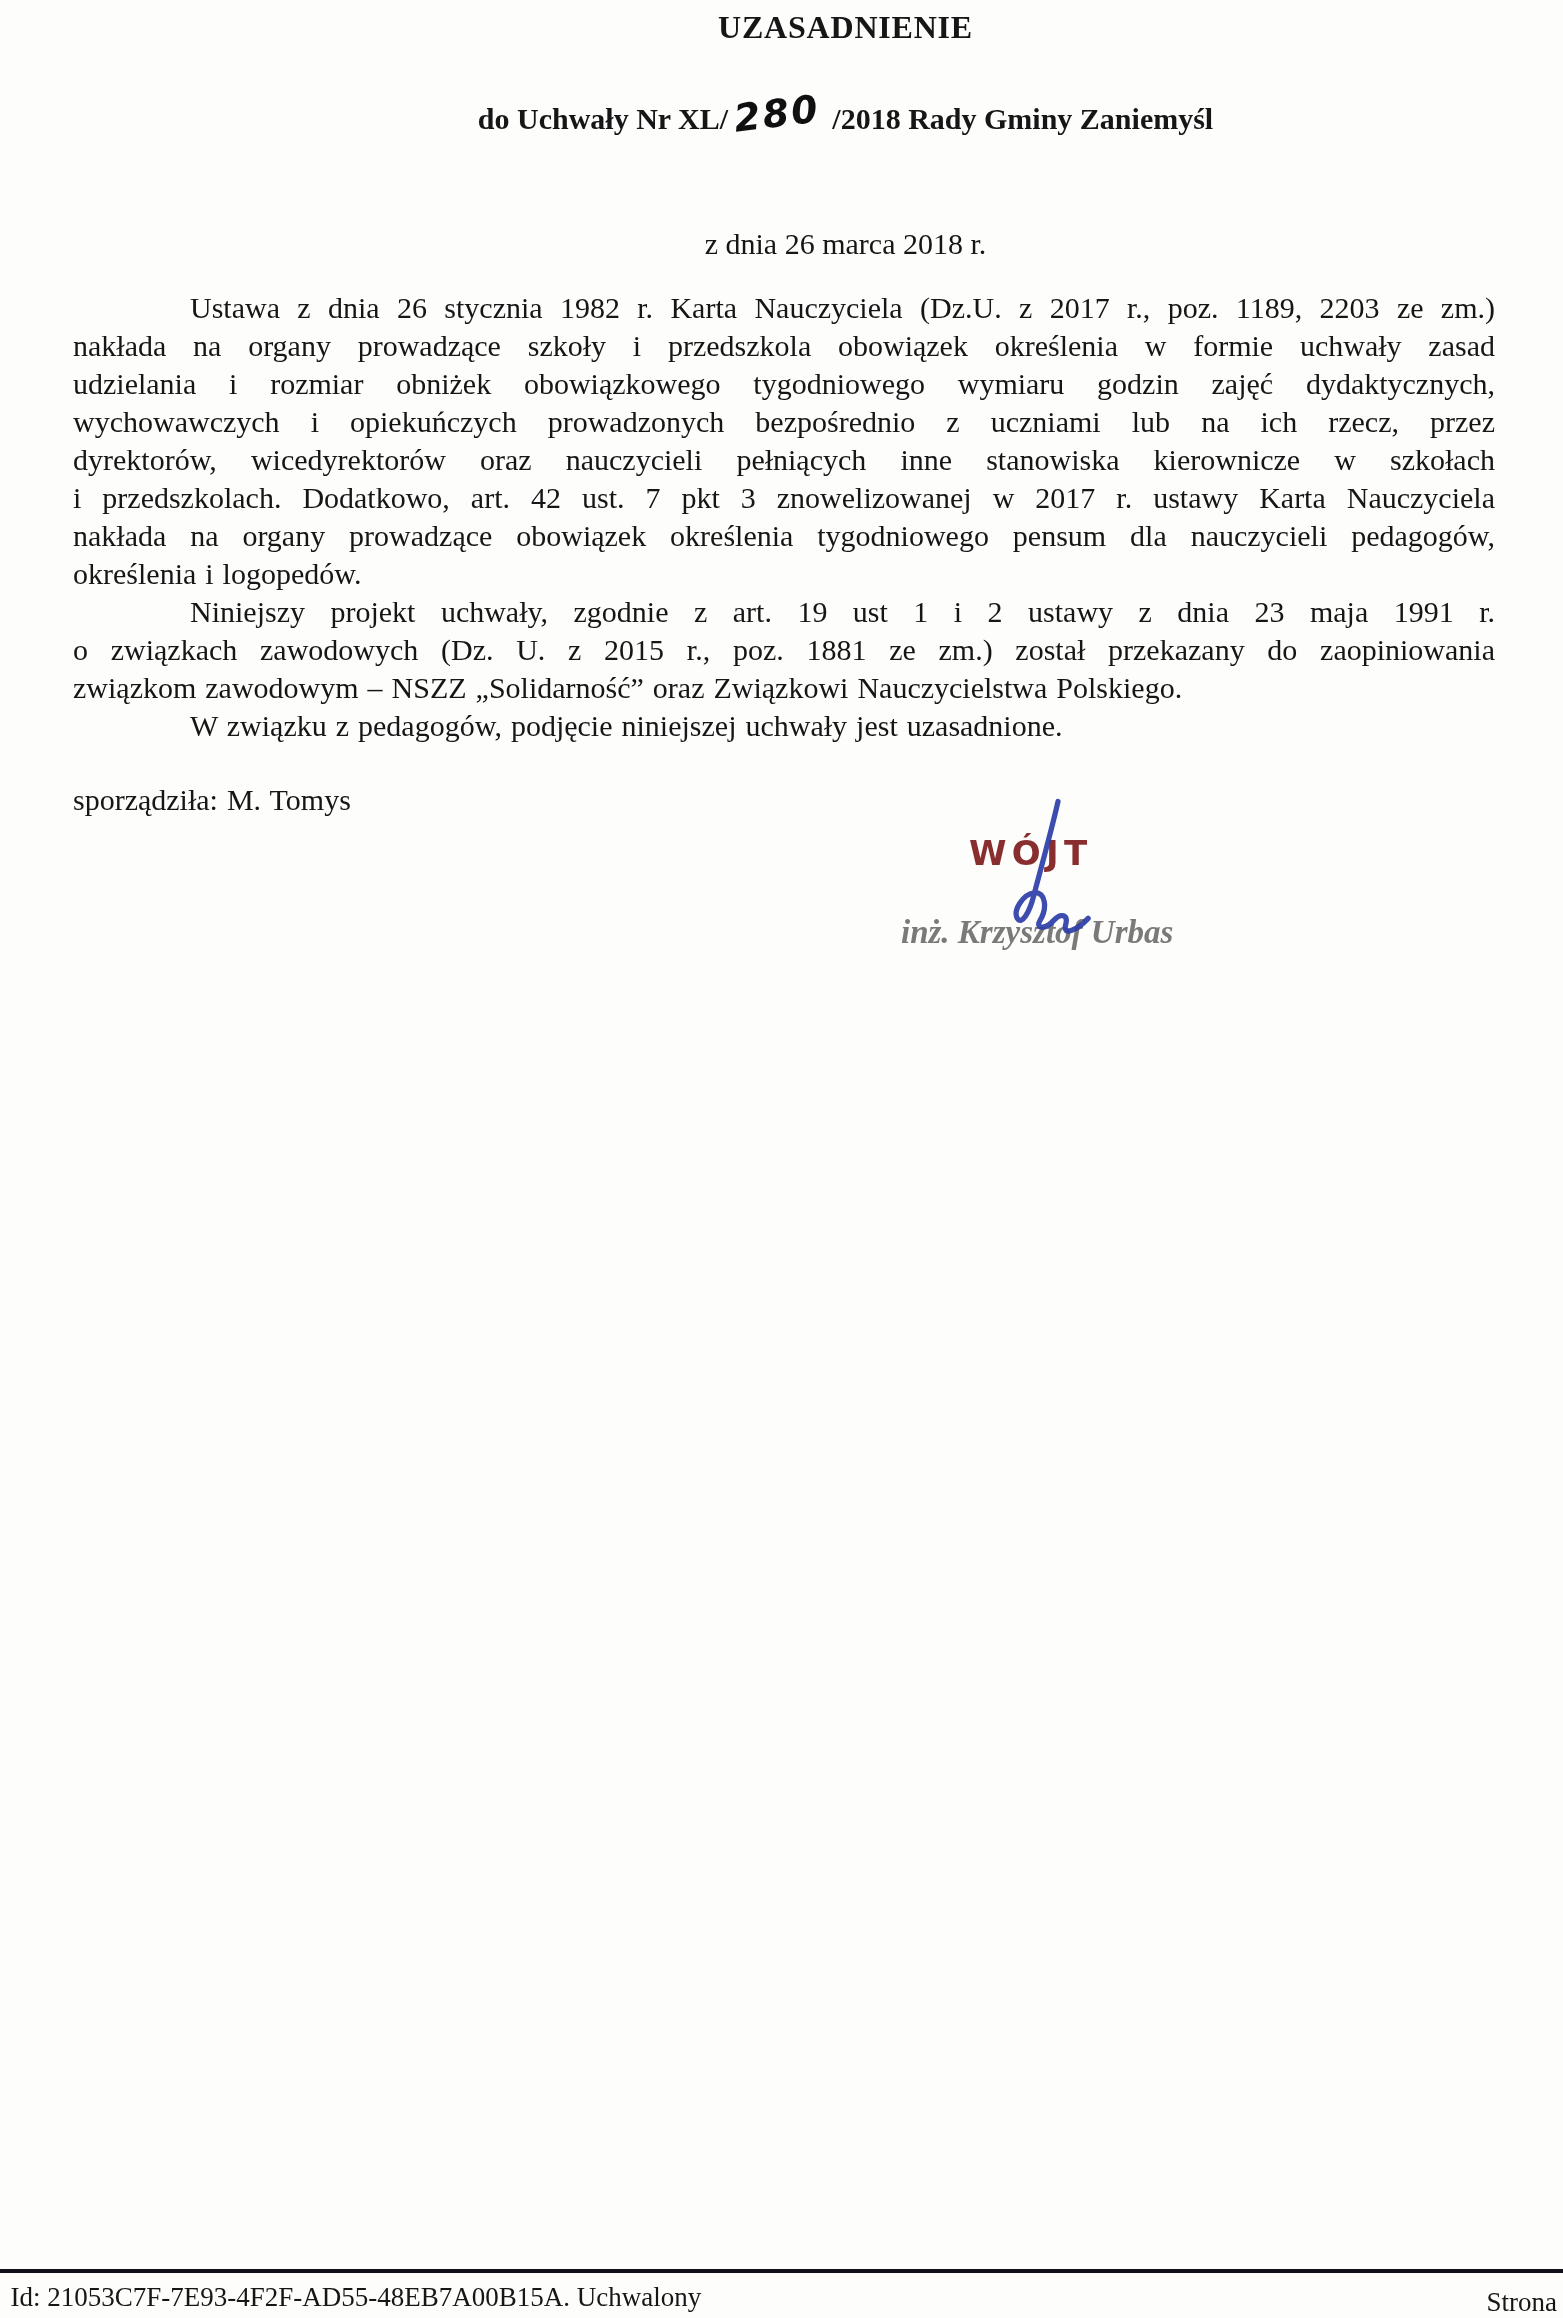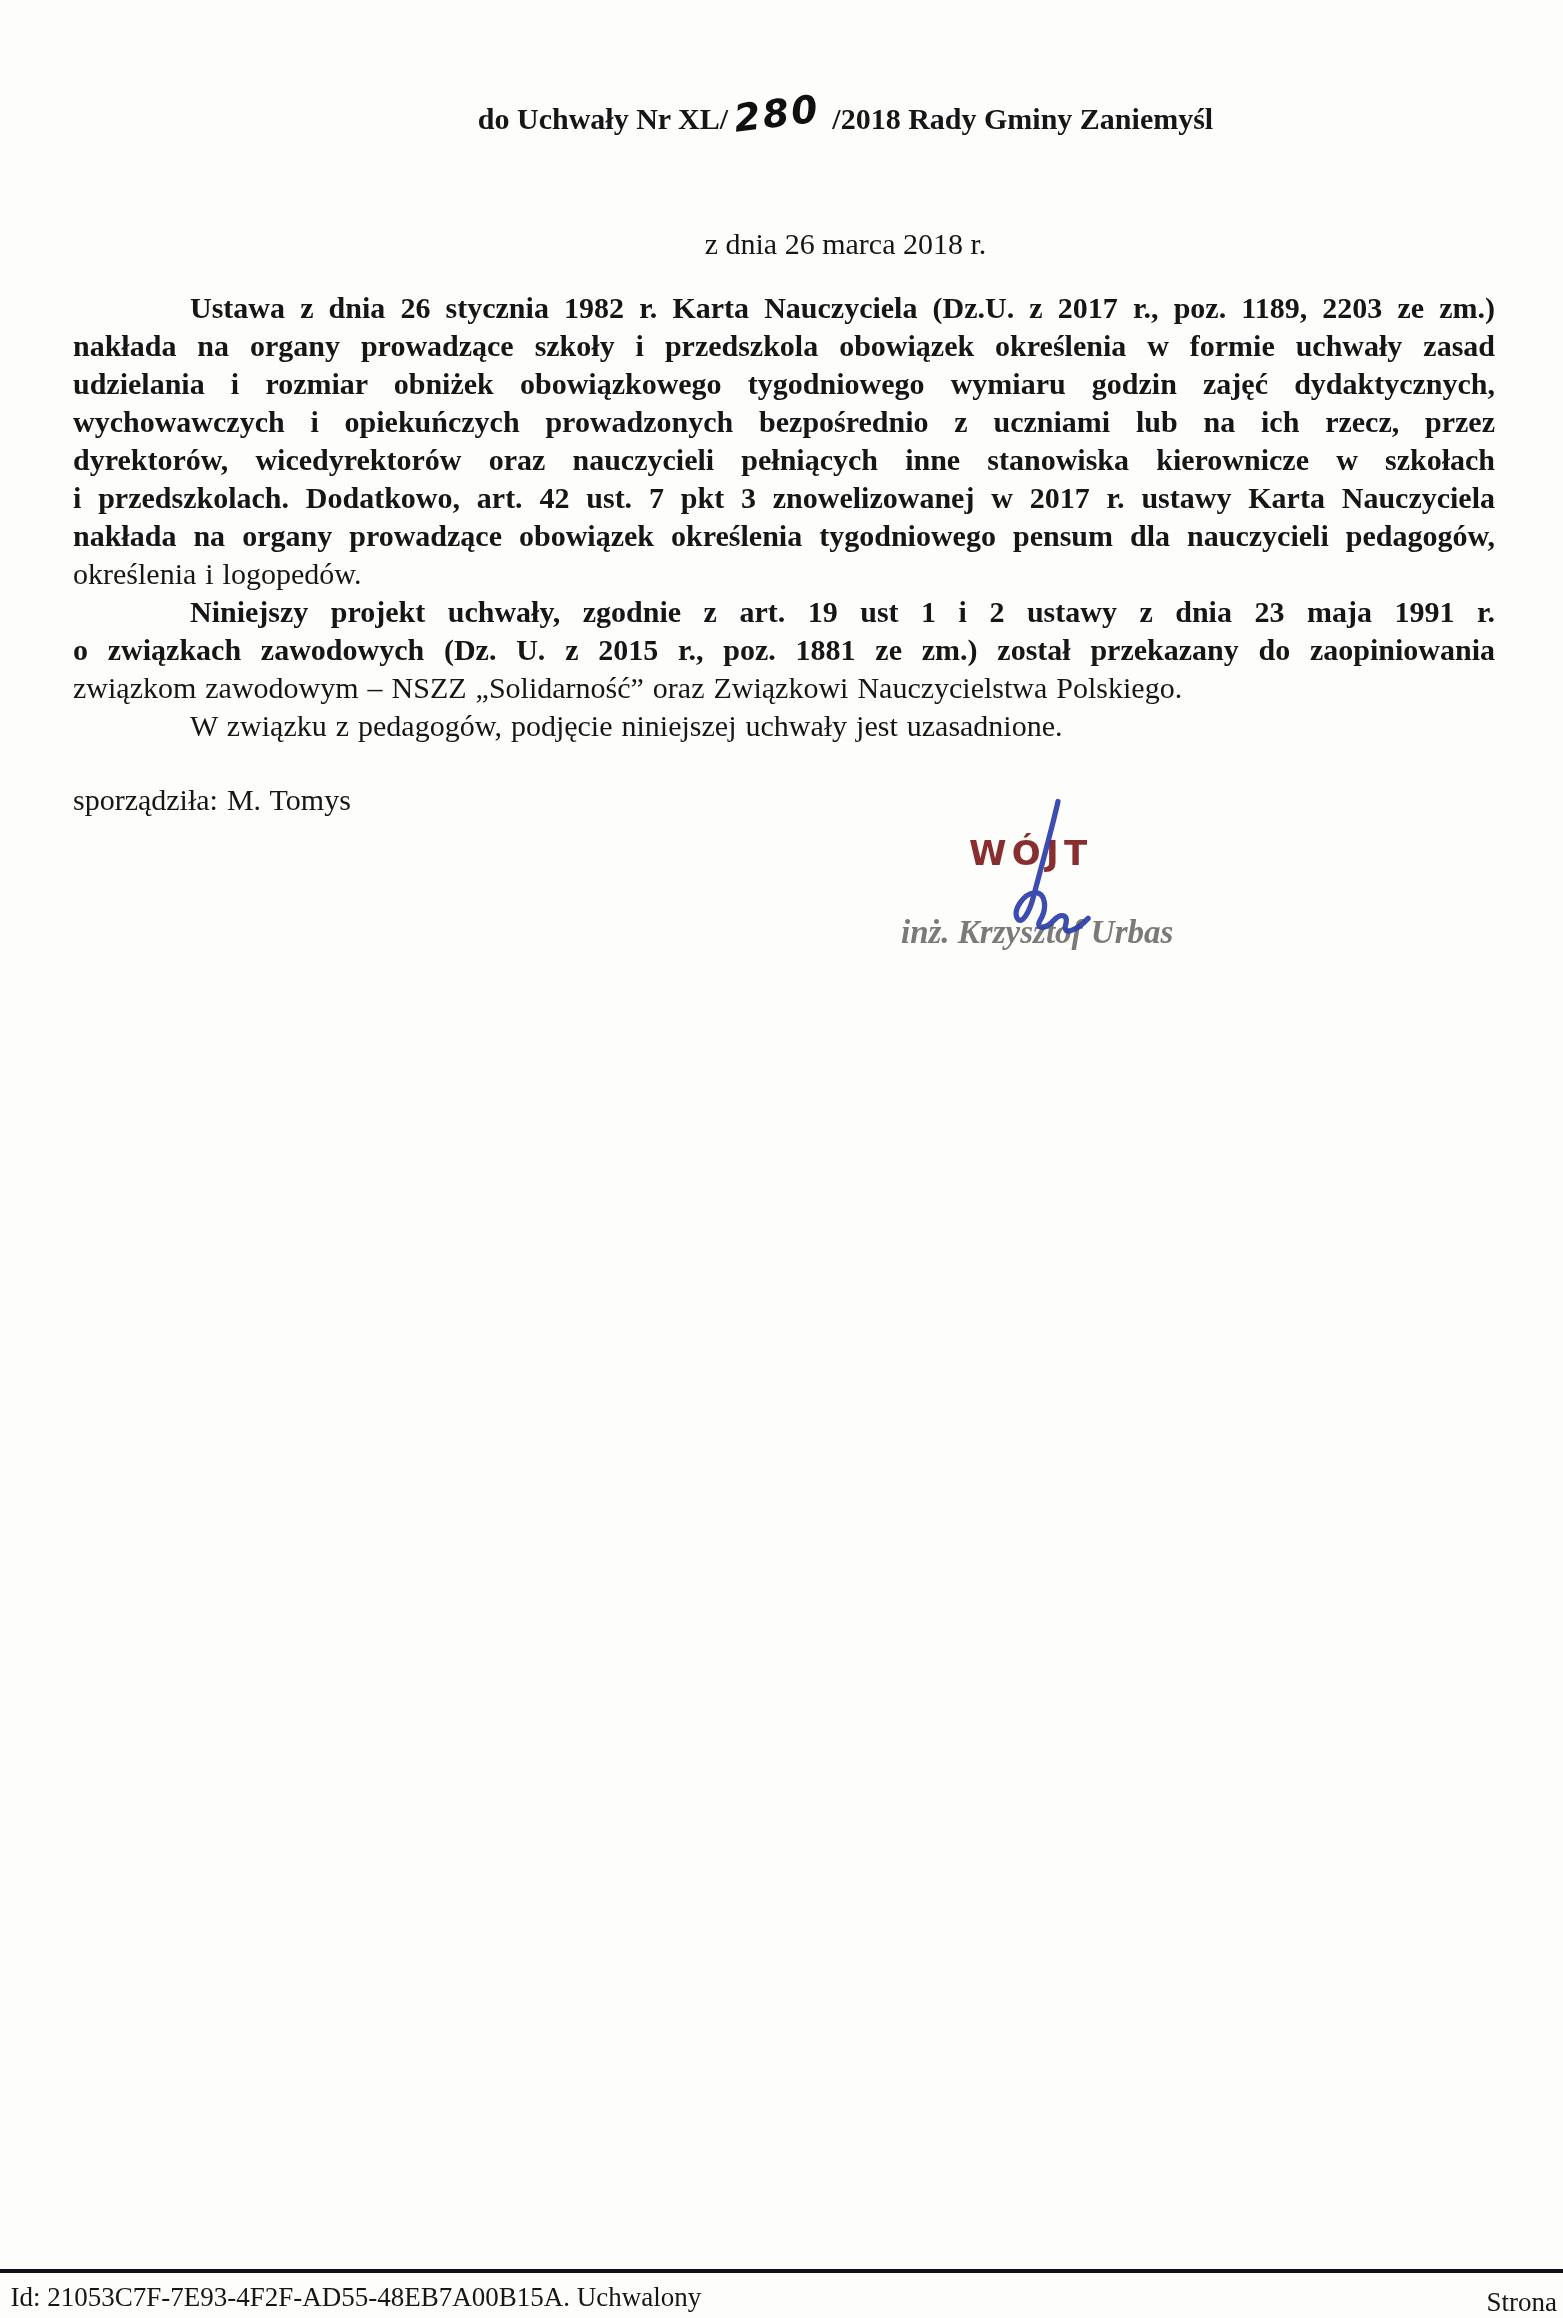--- a/index.html
+++ b/index.html
@@ -43,21 +43,21 @@
     margin:0 12px 0 6px;
     color:#101010;
   }
   
   .body-text{
     position:absolute;
     left:73px;top:289px;width:1422px;
     font-size:30px;line-height:38px;
   }
   .line{display:block;}
-  .j{text-align:justify;text-align-last:justify;word-spacing:3.8px;font-weight:bold;}
+  .j{text-align:justify;text-align-last:justify;word-spacing:3.8px;}
   .last{text-align:left;text-align-last:left;word-spacing:1.5px;}
   .ind{text-indent:117px;}
   .prepared{margin-top:36px;}
   
   .stamp-role{
     position:absolute;left:969px;top:833px;
     font-family:"DejaVu Sans","Liberation Sans",sans-serif;
     font-size:34px;font-weight:700;letter-spacing:5.3px;
     color:#7f1d1d;opacity:.92;
     white-space:nowrap;
@@ -88,20 +88,21 @@
     position:absolute;right:6px;top:2287px;
     font-size:27px;
     white-space:nowrap;
   }
 </style>
 </head>
 <body>
 
 <div class="page">
 
+  <div class="heading-row doc-title">UZASADNIENIE</div>
 
   <div class="heading-row doc-subtitle">
     <span>do Uchwały Nr XL/</span><span class="hand">280</span><span>/2018 Rady Gminy Zaniemyśl</span>
   </div>
 
   <div class="heading-row doc-date">z dnia 26 marca 2018 r.</div>
 
   <div class="body-text">
     <span class="line j ind">Ustawa z dnia 26 stycznia 1982 r. Karta Nauczyciela (Dz.U. z 2017 r., poz. 1189, 2203 ze zm.)</span>
     <span class="line j">nakłada na organy prowadzące szkoły i przedszkola obowiązek określenia w formie uchwały zasad</span>

